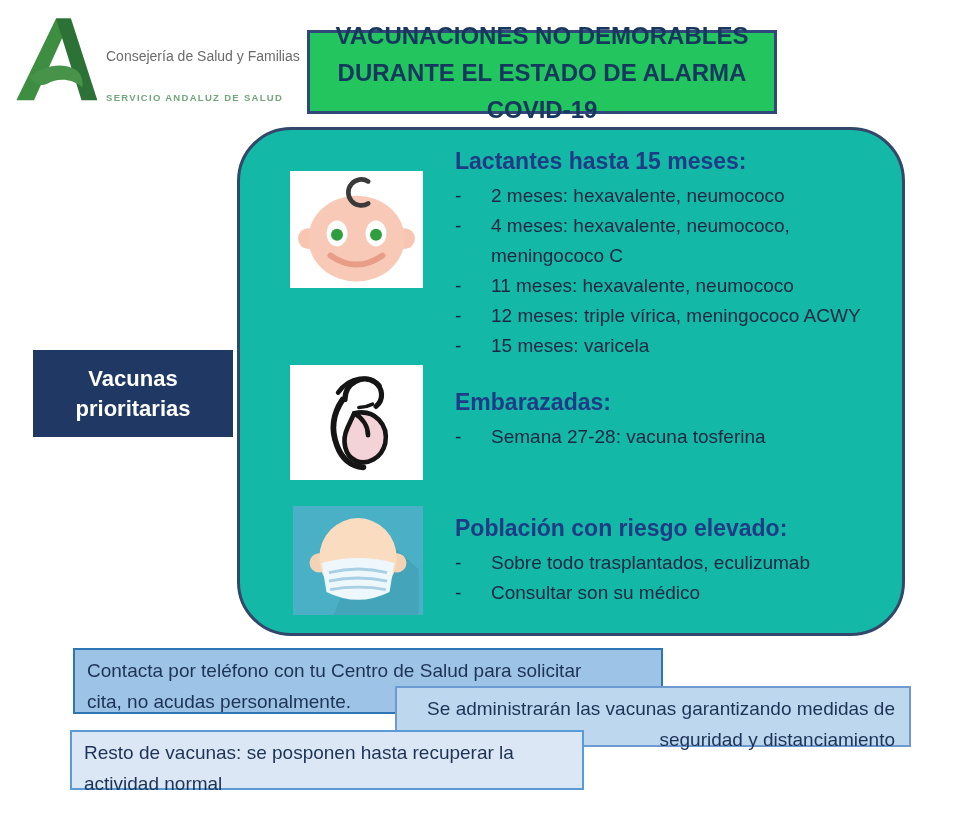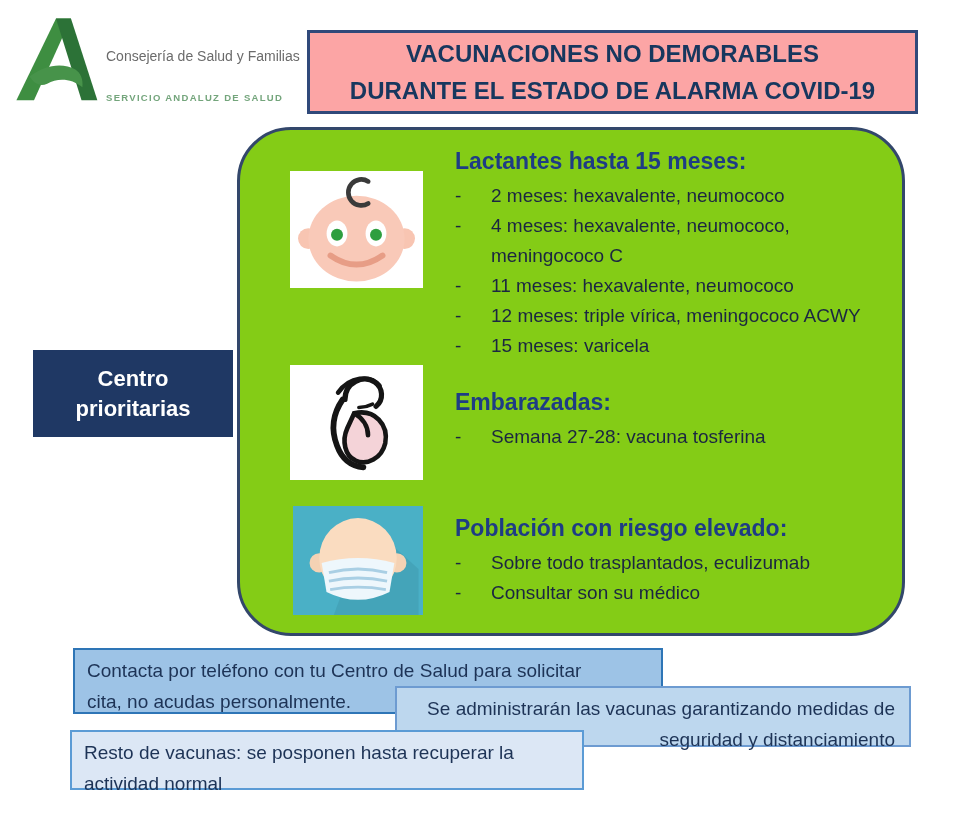--- a/index.html
+++ b/index.html
@@ -10,30 +10,30 @@
   .pre{white-space:pre-line;}
 
   
   .logo{position:absolute;left:12px;top:12px;width:88px;height:94px;}
   .org-block{position:absolute;left:106px;top:44px;width:240px;}
   .org-name{font-size:21px;font-weight:bold;color:#3f3f3f;letter-spacing:.2px;}
   .org-dept{font-size:14px;color:#6b6b6b;margin-top:4px;}
   .org-service{font-size:9.5px;color:#74a57c;letter-spacing:1.3px;margin-top:28px;font-weight:bold;}
 
   .title-box{
-    position:absolute;left:307px;top:30px;width:611px;height:84px;
-    background:#fca5a5;border:3px solid #30497a;box-sizing:border-box;
+    position:absolute;left:307px;top:30px;width:470px;height:84px;
+    background:#22c55e;border:3px solid #30497a;box-sizing:border-box;
     display:flex;align-items:center;justify-content:center;text-align:center;
     font-size:24px;font-weight:600;color:#17375e;line-height:37px;
   }
 
   
   .panel{
     position:absolute;left:237px;top:127px;width:668px;height:509px;
-    background:#84cc16;border:3px solid #33476b;border-radius:54px;box-sizing:border-box;
+    background:#14b8a6;border:3px solid #33476b;border-radius:54px;box-sizing:border-box;
   }
   .iconbox{position:absolute;box-sizing:border-box;}
   .iconbox.white{background:#ffffff;}
   .icon-baby{left:50px;top:41px;width:133px;height:117px;}
   .icon-pregnant{left:50px;top:235px;width:133px;height:115px;}
   .icon-mask{left:53px;top:376px;width:130px;height:109px;background:#4ab0c6;overflow:hidden;}
   .iconbox svg{width:100%;height:100%;display:block;}
 
   .sec-head{
     position:absolute;left:215px;width:445px;
@@ -72,21 +72,21 @@
     <path d="M20,70 C38,56 58,54 72,62 C78,66 81,73 80,82 C68,72 52,71 40,78 C32,82 25,78 20,70 Z" fill="#47934a"></path>
   </svg>
   <div class="org-block">
     <div class="org-dept">Consejería de Salud y Familias</div>
     <div class="org-service">SERVICIO ANDALUZ DE SALUD</div>
   </div>
 
   <div class="title-box pre">VACUNACIONES NO DEMORABLES
 DURANTE EL ESTADO DE ALARMA COVID-19</div>
 
-  <div class="side-label pre">Centro
+  <div class="side-label pre">Vacunas
 prioritarias</div>
 
   <div class="panel">
 
     <div class="iconbox white icon-baby">
       <svg viewBox="0 0 100 90" aria-hidden="true">
         <circle cx="13" cy="52" r="8" fill="#f8c5b2"></circle>
         <circle cx="87" cy="52" r="8" fill="#f8c5b2"></circle>
         <ellipse cx="50" cy="52" rx="37" ry="33" fill="#f9c9b8"></ellipse>
         <path d="M59,8 A10 10 0 1 0 59,25" fill="none" stroke="#3a3a3a" stroke-width="3.6" stroke-linecap="round"></path>

